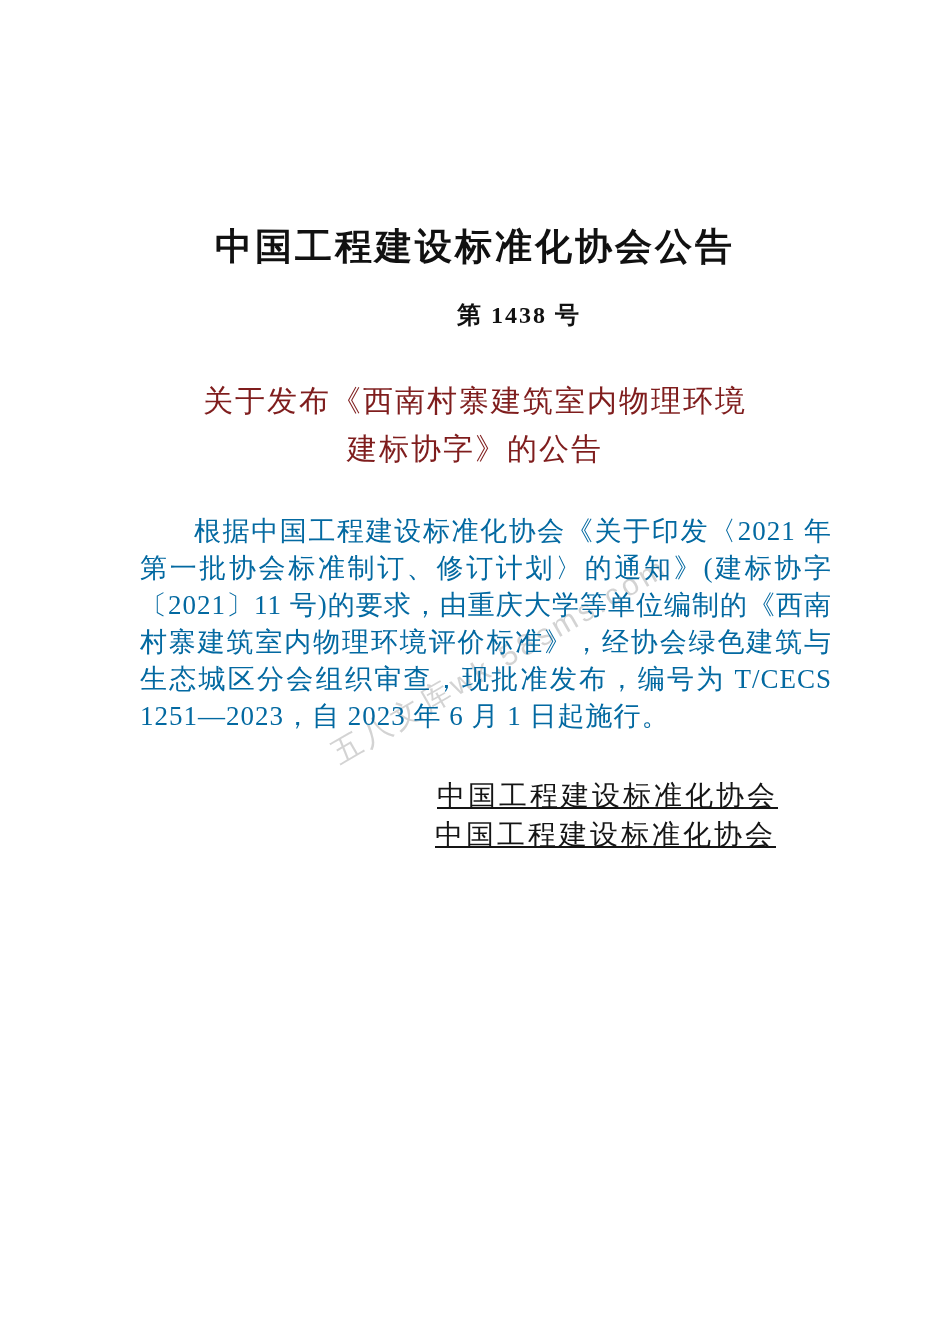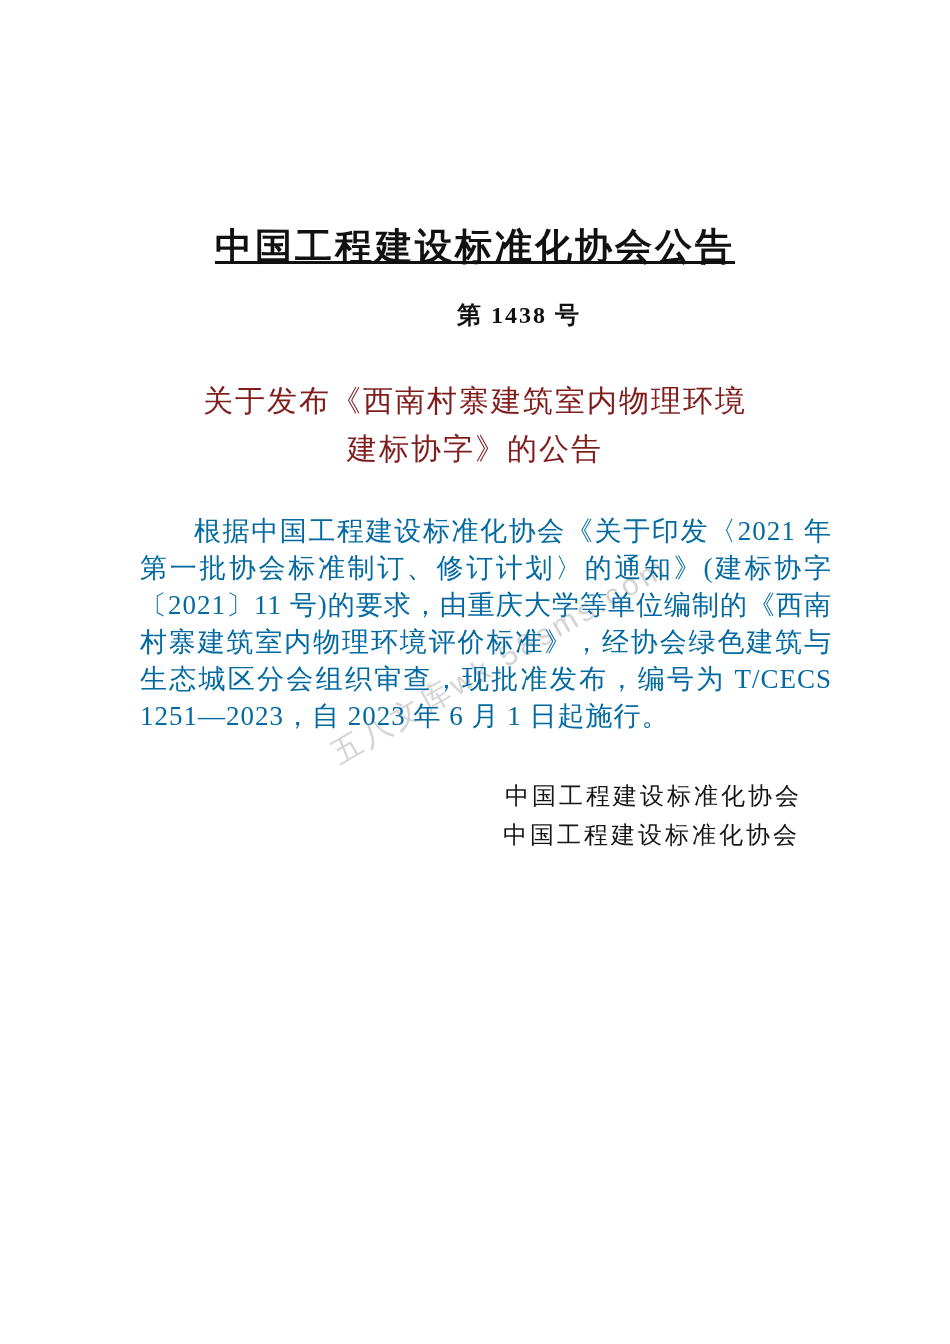--- a/index.html
+++ b/index.html
@@ -20,21 +20,20 @@
     position: absolute;
     top: 222px;
     left: 0;
     width: 100%;
     text-align: center;
     font-family: "Liberation Sans", "DejaVu Sans", sans-serif;
     font-weight: bold;
     font-size: 37px;
     letter-spacing: 3px;
     color: #111111;
-    text-decoration: underline;
   }
   .doc-number {
     position: absolute;
     top: 299px;
     left: 0;
     width: 100%;
     text-align: center;
     font-family: "Liberation Serif", "DejaVu Serif", serif;
     font-weight: bold;
     font-size: 24px;
@@ -65,26 +64,27 @@
     line-height: 37px;
     text-align: justify;
     text-justify: inter-ideograph;
     text-indent: 2em;
     letter-spacing: 1px;
     color: #0369a1;
   }
   .doc-signblock {
     position: absolute;
     top: 776px;
-    right: 148px;
+    right: 172px;
     text-align: right;
     font-family: "Liberation Sans", "DejaVu Sans", sans-serif;
-    font-size: 24px;
+    font-size: 28px;
     line-height: 39px;
     color: #151515;
+    text-decoration: underline;
   }
   .doc-signblock .signature {
     letter-spacing: 3px;
   }
   .doc-signblock .date {
     letter-spacing: 3px;
     padding-right: 2px;
   }
   .watermark {
     position: absolute;

